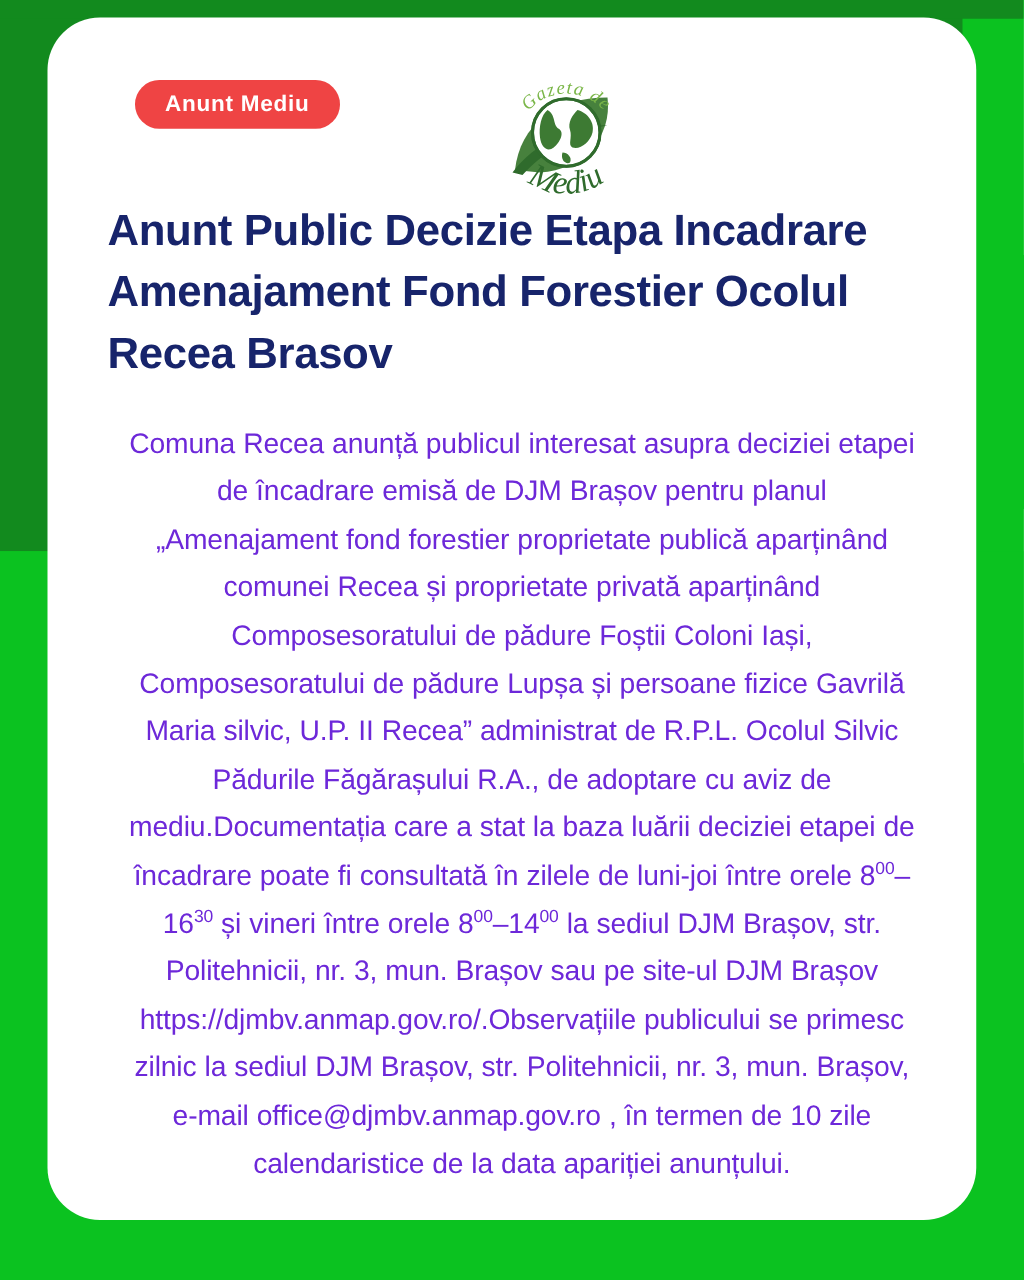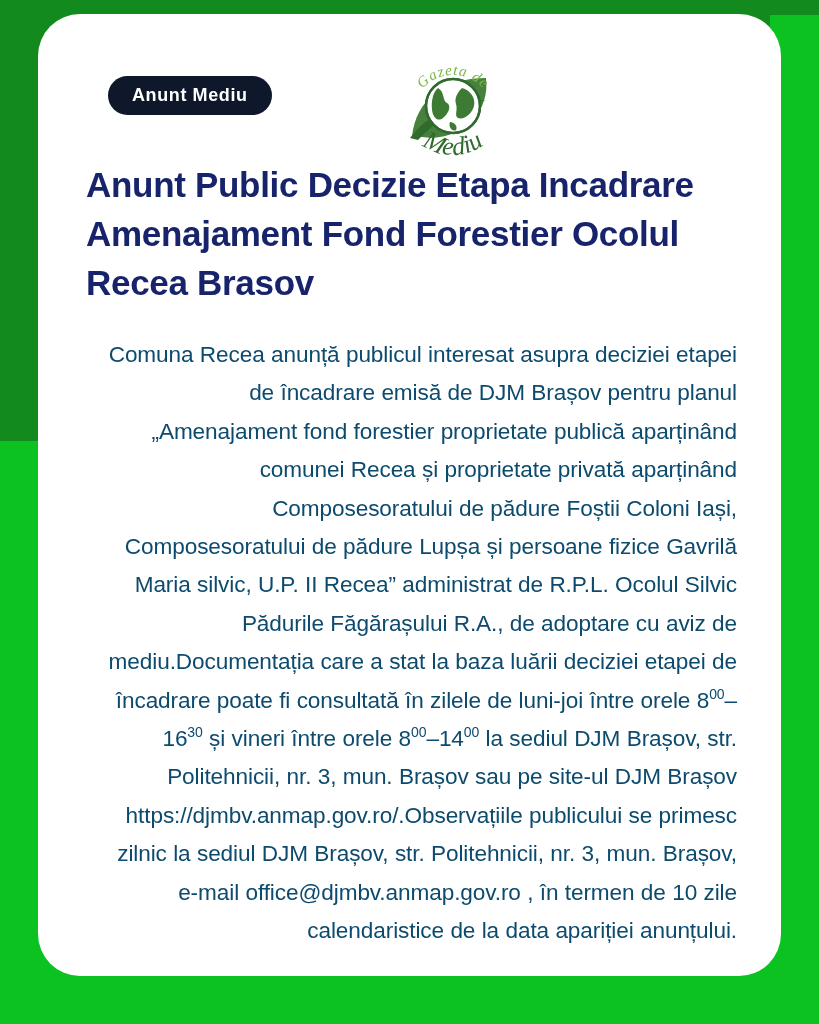--- a/index.html
+++ b/index.html
@@ -61,22 +61,22 @@
   }
 
   
   .header-row {
     position: relative;
     height: 114px;
   }
   .badge {
     position: absolute;
     left: 26px;
-    top: 36px;
-    background: #0f172a;
+    top: 24px;
+    background: #ef4444;
     color: #ffffff;
     font-size: 18px;
     font-weight: bold;
     letter-spacing: 0.6px;
     padding: 10px 24px 11px 24px;
     border-radius: 22px;
     display: inline-block;
     line-height: 1;
     white-space: nowrap;
   }
@@ -96,26 +96,26 @@
     font-size: 35px;
     line-height: 49px;
     font-weight: bold;
     letter-spacing: -0.3px;
     max-width: 610px;
   }
 
   
   .body-text {
     margin: 29px 0 0 16px;
-    color: #0c4a6e;
+    color: #6d28d9;
     font-size: 22.6px;
     line-height: 38.4px;
     letter-spacing: -0.1px;
     max-width: 660px;
-    text-align: right;
+    text-align: center;
     word-spacing: 0.2px;
   }
   .body-text sup {
     font-size: 0.62em;
     vertical-align: super;
     line-height: 0;
   }
 </style>
 </head>
 <body>

